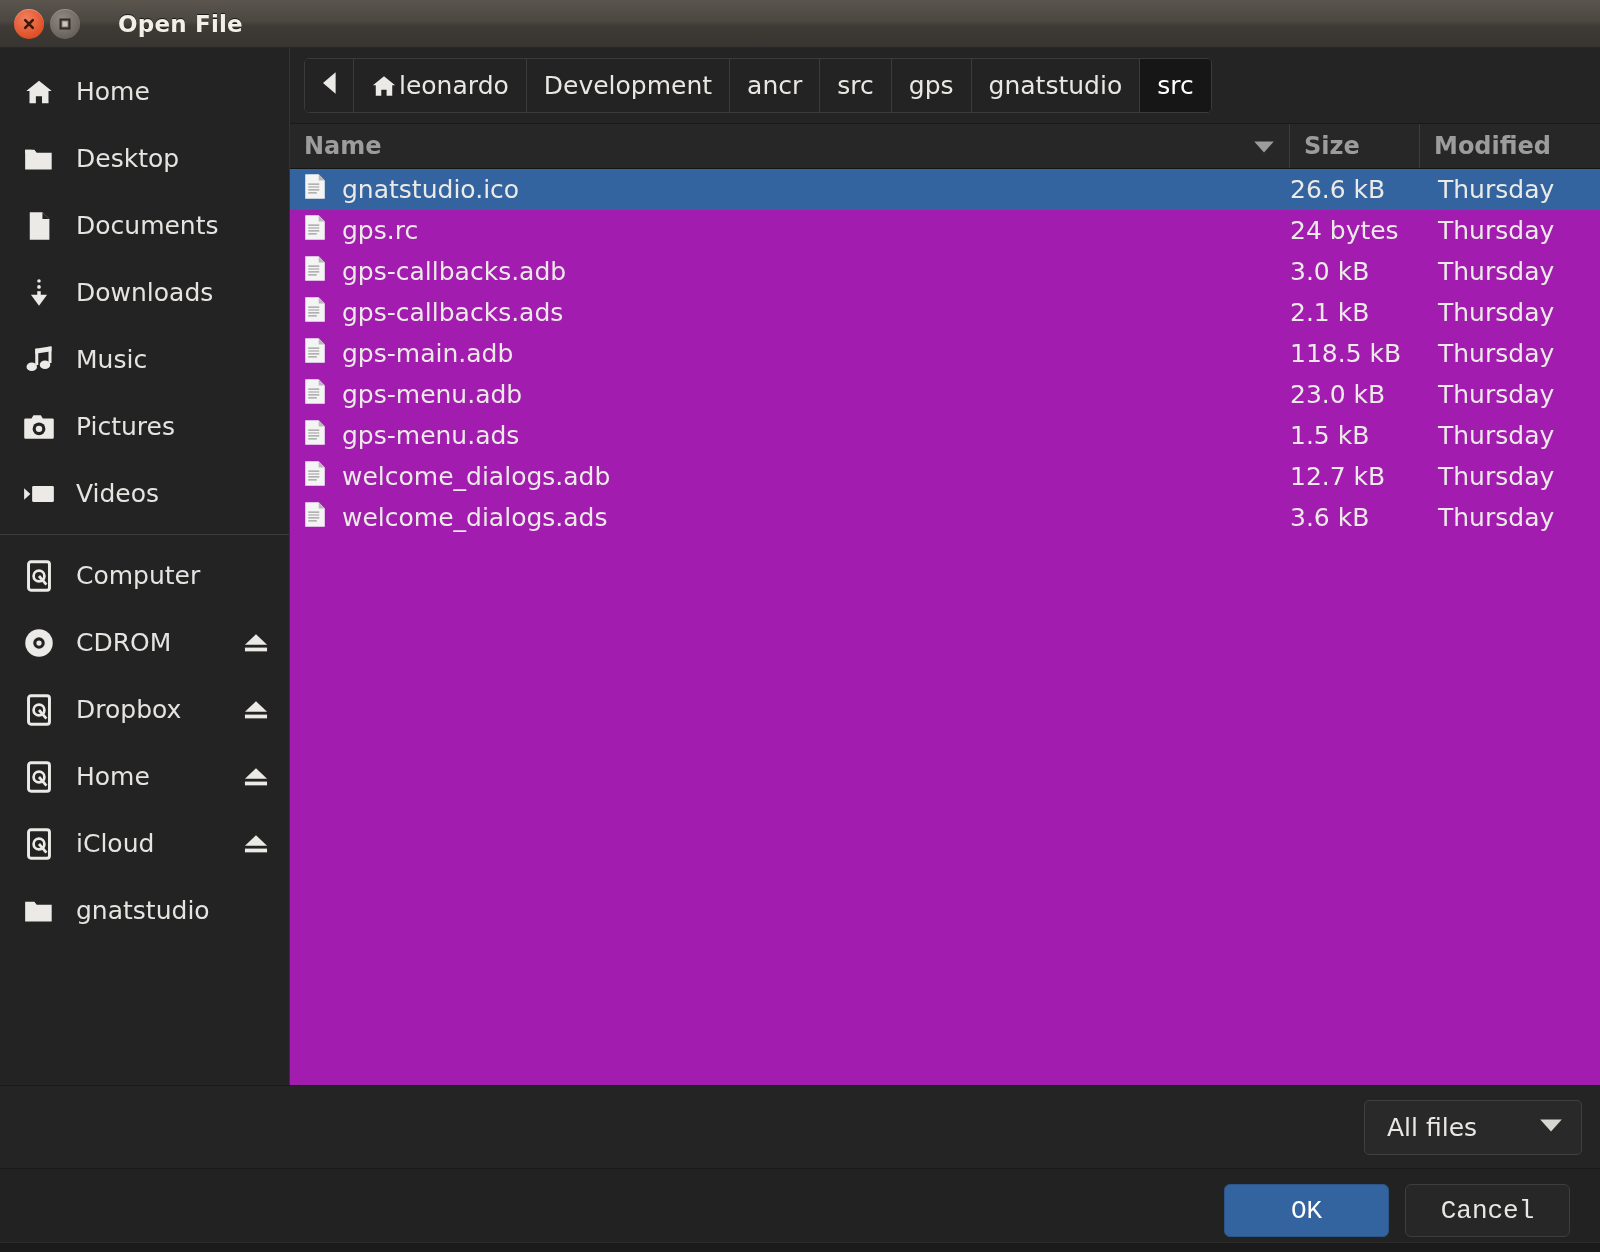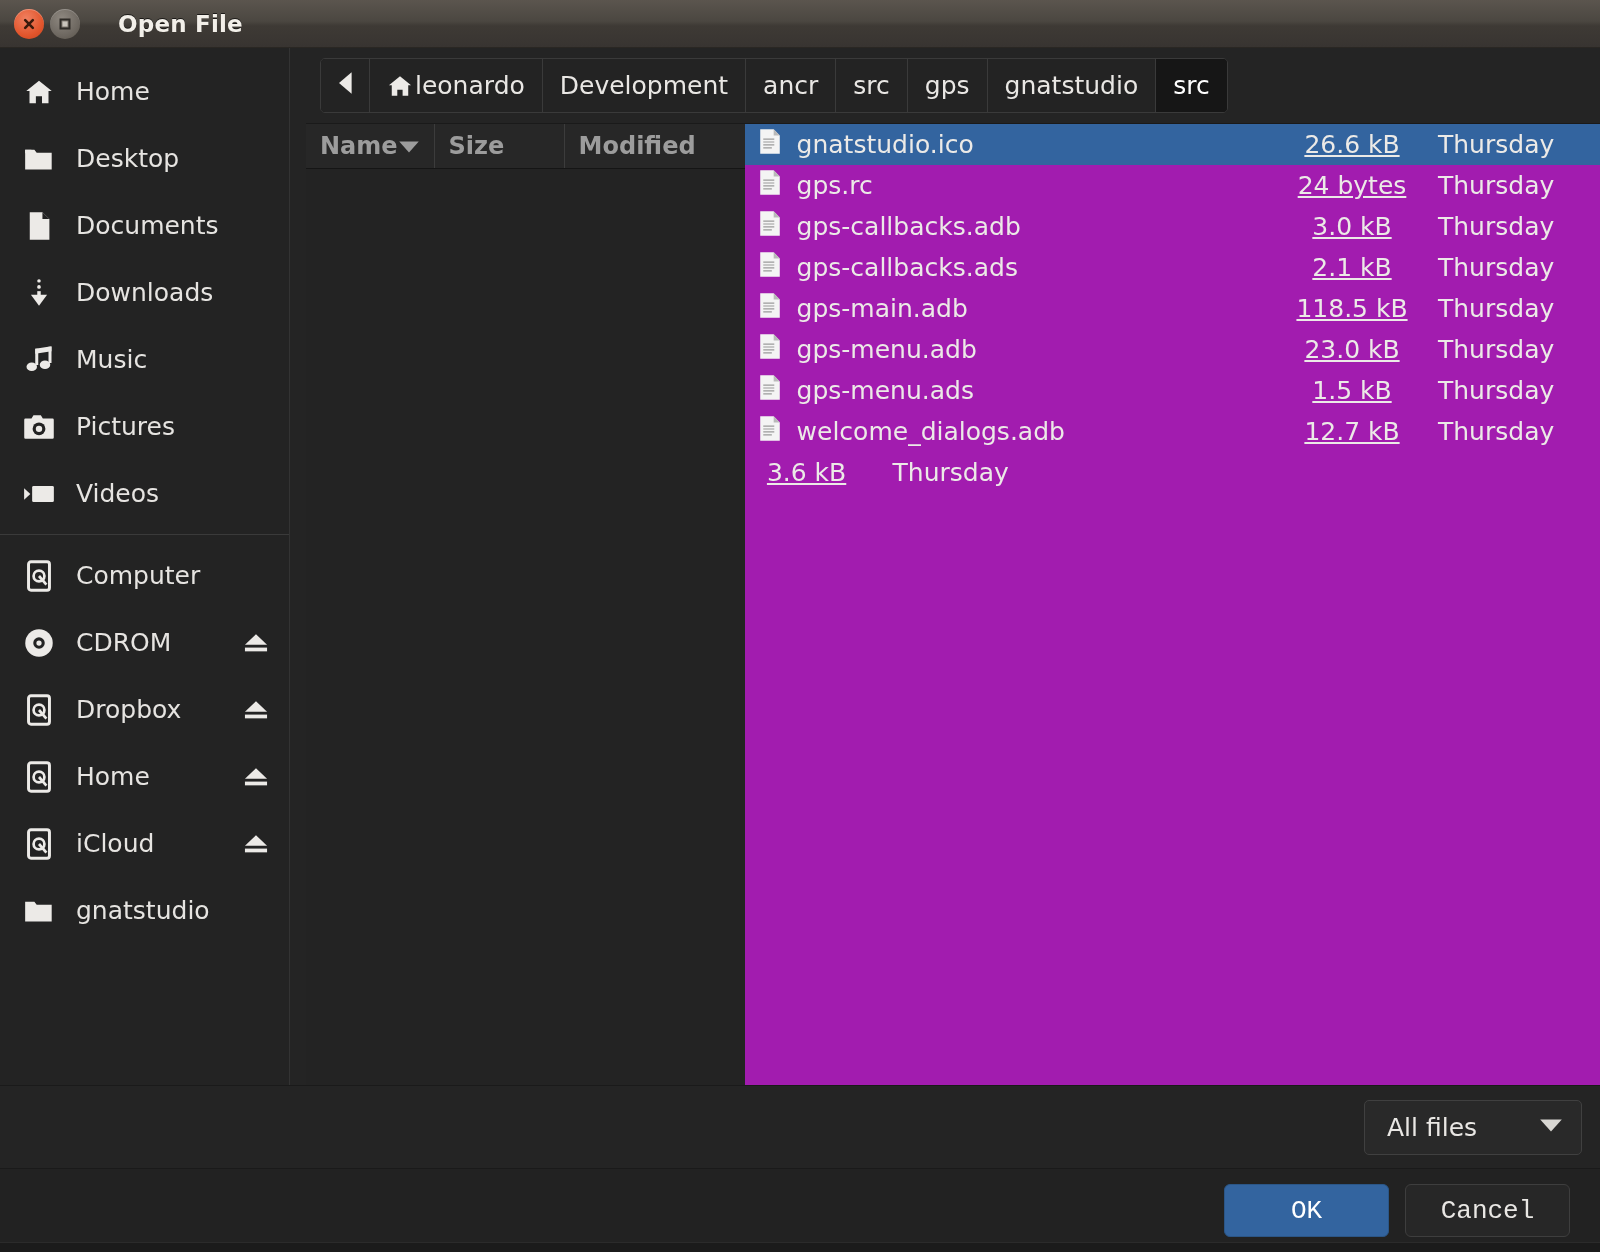--- a/index.html
+++ b/index.html
@@ -21,21 +21,21 @@
   .winbtn.close { background: radial-gradient(circle at 40% 32%, #f08060 0%, #e2552c 62%, #c4441f 100%); box-shadow: inset 0 1px 0 rgba(255,255,255,.28); }
   .winbtn.max { background: radial-gradient(circle at 40% 32%, #8e8880 0%, #6e6861 62%, #585249 100%); box-shadow: inset 0 1px 0 rgba(255,255,255,.2); }
   .winbtn svg { display: block; }
   .title-text {
     margin-left: 32px; color: #f2efe9; font-size: 23px; font-weight: bold;
     text-shadow: 0 -1px 0 rgba(0,0,0,.65);
     letter-spacing: .2px;
   }
 
   
-  .body { flex: 1 1 auto; display: flex; min-height: 0; background: #242424; gap: 16px; }
+  .body { flex: 1 1 auto; display: flex; min-height: 0; background: #242424; }
 
   
   .sidebar {
     width: 290px; flex: 0 0 290px; background: #232323;
     border-right: 1px solid #333333;
     padding-top: 10px; overflow: hidden;
   }
   .side-item {
     height: 67px; display: flex; align-items: center; padding: 0 16px 0 20px; gap: 18px; cursor: default;
   }
@@ -53,32 +53,32 @@
     display: flex; align-items: center; justify-content: center;
     padding: 0 17px; color: #e9e7e4; font-size: 25px; white-space: nowrap;
     border-right: 1px solid #3a3a3a; background: #232323;
   }
   .crumb:last-child { border-right: none; }
   .crumb.nav { padding: 0 16px; background: #232323; }
   .crumb.active { background: #161616; color: #ffffff; }
   .crumb .home-ico { margin-right: 2px; display: flex; align-items: center; }
 
   
-  .list-wrap { flex: 1 1 auto; display: flex; flex-direction: row; min-height: 0; background: #232323; border-top: 1px solid #1a1a1a; }
+  .list-wrap { flex: 1 1 auto; display: flex; flex-direction: column; min-height: 0; background: #232323; border-top: 1px solid #1a1a1a; }
   .list-header { display: flex; height: 45px; background: #272727; border-bottom: 1px solid #151515; }
   .hcell { display: flex; align-items: center; color: #9c9c9c; font-size: 24px; font-weight: bold; padding: 0 14px; border-right: 1px solid #3c3c3c; }
   .hcell.name { flex: 1 1 auto; justify-content: space-between; }
   .hcell.size { width: 130px; flex: 0 0 130px; }
   .hcell.mod { width: 180px; flex: 0 0 180px; border-right: none; }
   .rows { flex: 1 1 auto; overflow: hidden; background: #a21caf; }
   .row { display: flex; align-items: center; height: 41px; color: #eceae7; font-size: 25px; }
   .row.selected { background: #33649f; }
   .row .fname { flex: 1 1 auto; display: flex; align-items: center; gap: 16px; padding-left: 14px; min-width: 0; }
   .row .fname span { white-space: nowrap; overflow: hidden; text-overflow: ellipsis; }
-  .row .fsize { width: 130px; flex: 0 0 130px; text-align: center; padding-right: 6px; text-decoration: underline; }
+  .row .fsize { width: 130px; flex: 0 0 130px; text-align: left; padding-right: 6px; }
   .row .fmod { width: 180px; flex: 0 0 180px; padding-left: 18px; }
 
   
   .filterbar { height: 83px; flex: 0 0 83px; background: #242424; border-top: 1px solid #1a1a1a; display: flex; align-items: center; justify-content: flex-end; padding-right: 18px; }
   .combo { height: 55px; min-width: 218px; background: #292929; border: 1px solid #404040; border-radius: 5px; display: flex; align-items: center; justify-content: space-between; padding: 0 18px 0 22px; gap: 26px; }
   .combo .clabel { color: #e9e7e4; font-size: 25px; }
 
   
   .actionbar { height: 84px; flex: 0 0 84px; background: #222222; border-top: 1px solid #1a1a1a; display: flex; align-items: center; justify-content: flex-end; gap: 16px; padding-right: 30px; }
   .btn { height: 53px; min-width: 165px; border-radius: 6px; display: flex; align-items: center; justify-content: center; font-size: 26px; border: 1px solid #3e3e3e; font-family: Liberation Mono, monospace; }
@@ -435,20 +435,30 @@
                     <g stroke="#9a9a9a" stroke-width="1">
                       <path d="M3.5 9h9M3.5 11.4h9M3.5 13.8h9M3.5 16.2h7"></path>
                     </g>
                   </svg></span>
                 <span>welcome_dialogs.adb</span>
               </span>
             <span class="fsize">12.7 kB</span>
             <span class="fmod">Thursday</span>
           </div>
           <div class="row">
+            <span class="fname">
+                <span><svg width="22" height="27" viewBox="0 0 18 22">
+                    <path d="M1 1h11l5 5v15H1z" fill="#f4f4f4"></path>
+                    <path d="M12 1v5h5z" fill="#b9b9b9"></path>
+                    <g stroke="#9a9a9a" stroke-width="1">
+                      <path d="M3.5 9h9M3.5 11.4h9M3.5 13.8h9M3.5 16.2h7"></path>
+                    </g>
+                  </svg></span>
+                <span>welcome_dialogs.ads</span>
+              </span>
             <span class="fsize">3.6 kB</span>
             <span class="fmod">Thursday</span>
           </div>
         </div>
       </div>
     </div>
   </div>
 
   <div class="filterbar">
     <div class="combo">

